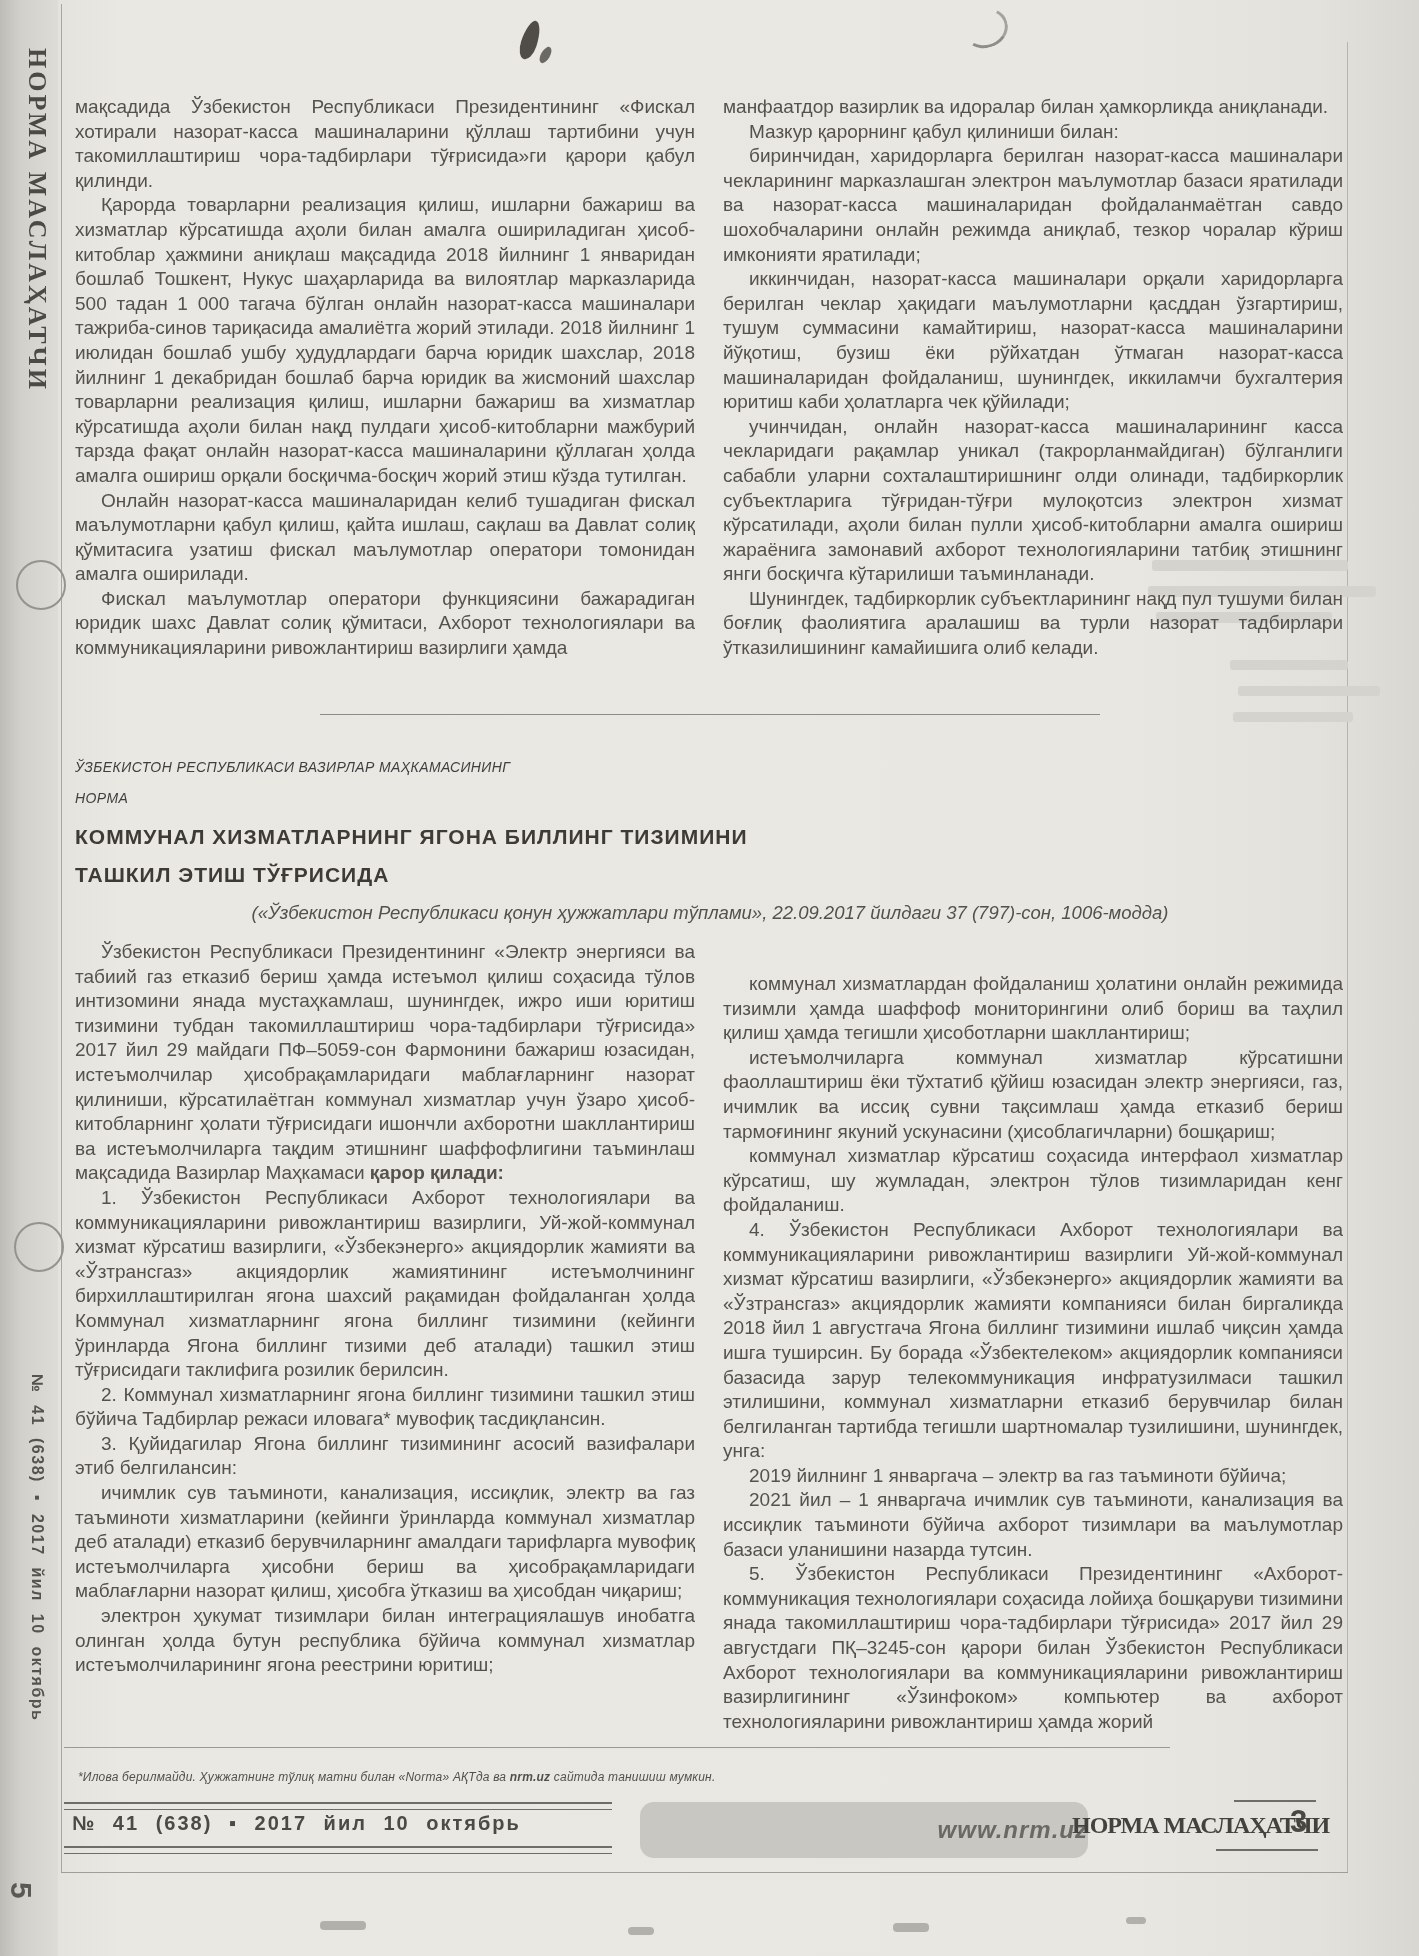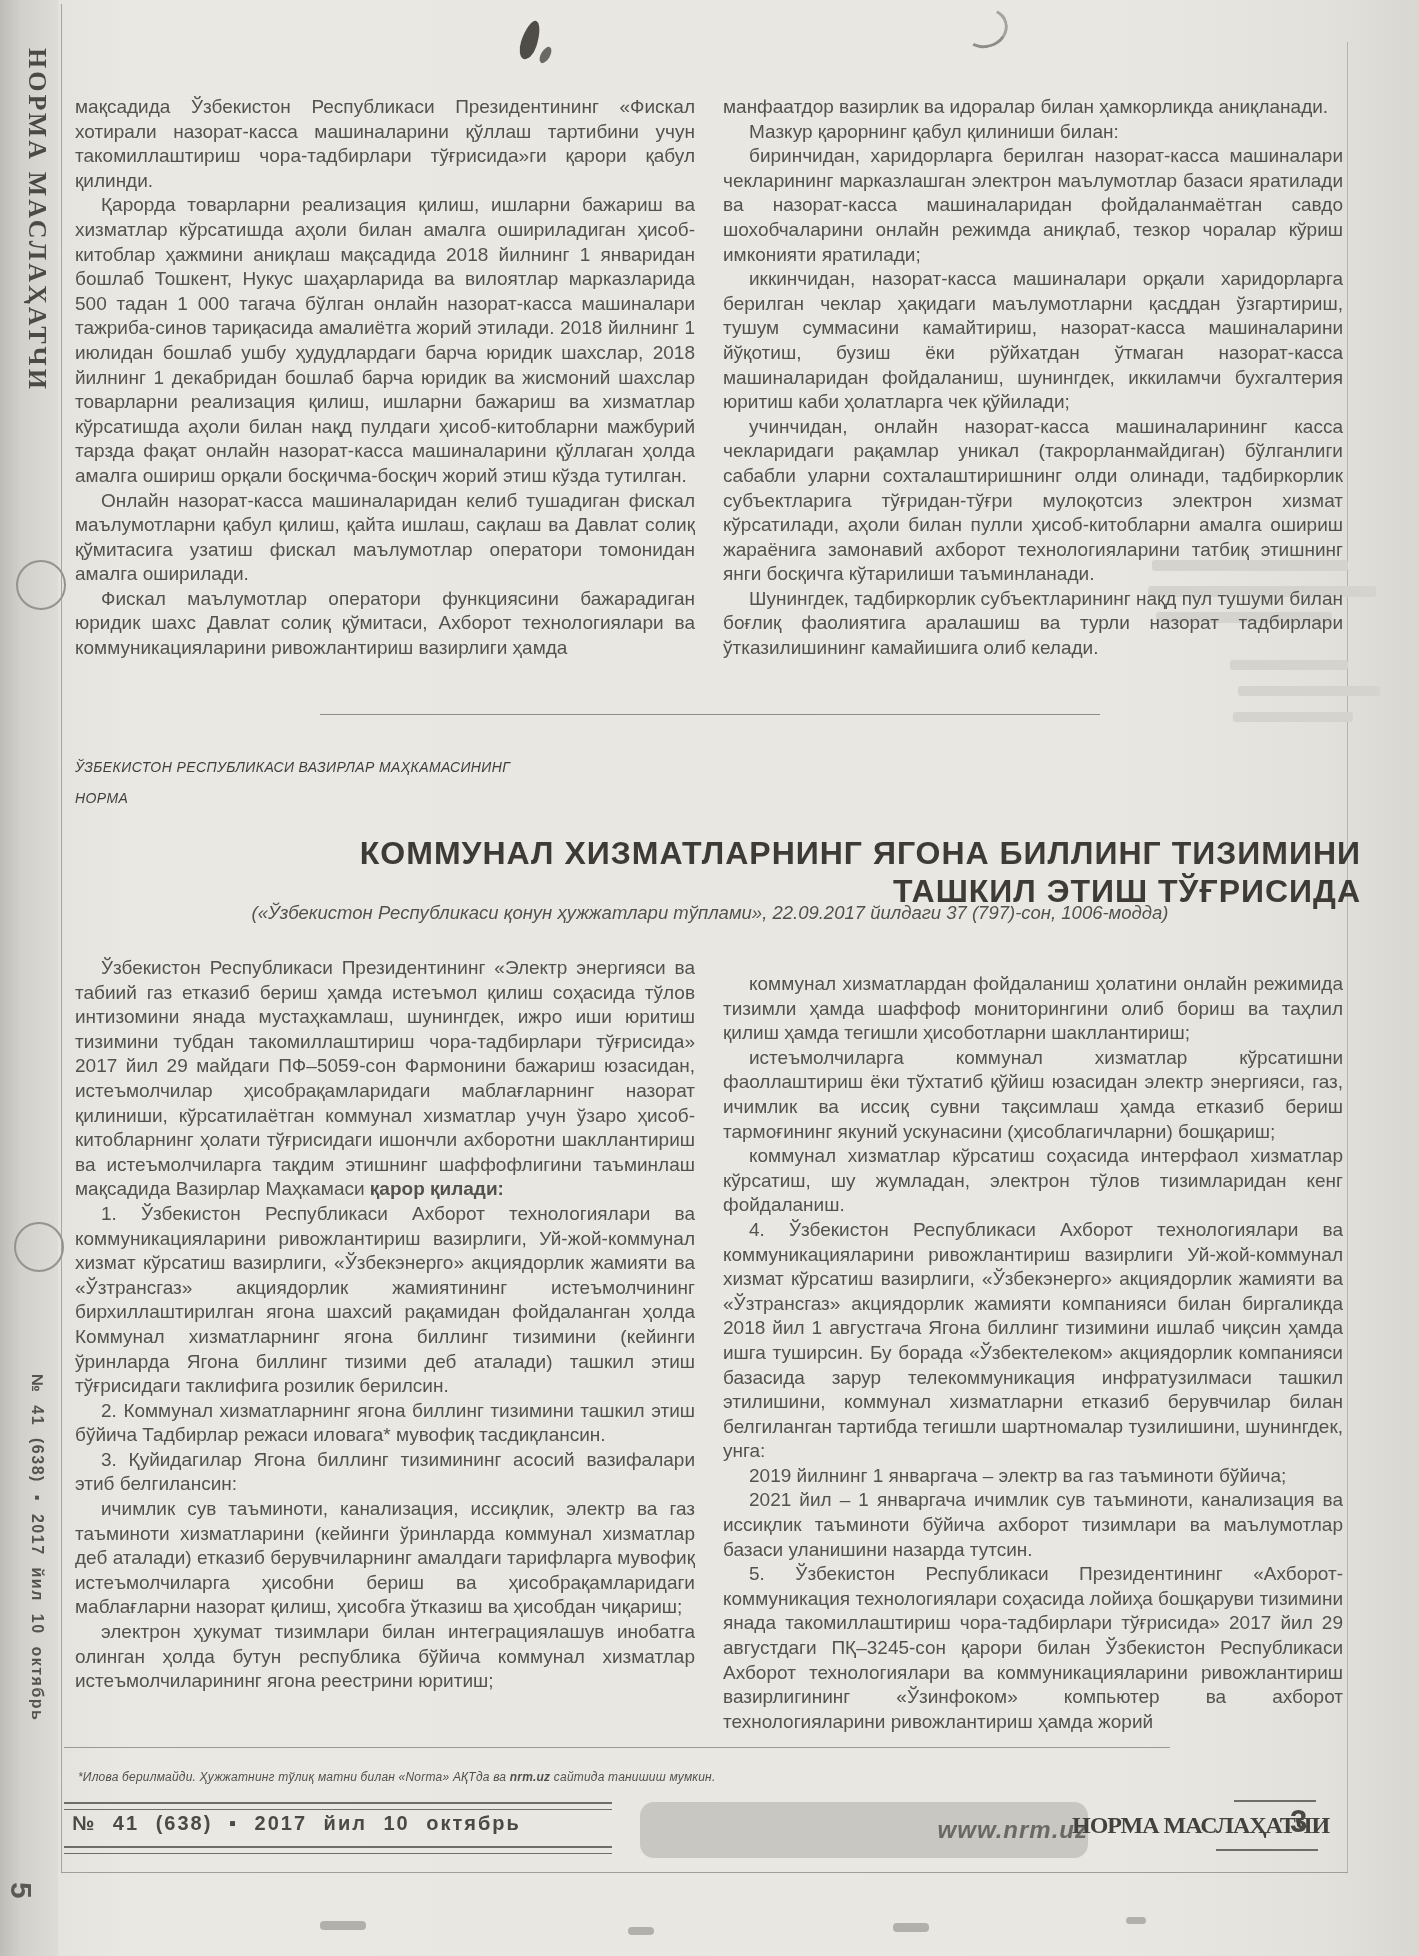--- a/index.html
+++ b/index.html
@@ -29,30 +29,30 @@
   .punch{width:46px;height:46px;border:2px solid #95938e;border-radius:50%;}
   #punch-1{left:16px;top:560px;}
   #punch-2{left:14px;top:1222px;}
 
   
   .col{width:620px;text-align:justify;font-size:19px;line-height:24.6px;color:#55524d;overflow:hidden;}
   .col p{margin:0;}
   .ind{text-indent:26px;}
   #a1-left{left:75px;top:95px;height:578px;}
   #a1-right{left:723px;top:95px;height:578px;}
-  #decree-left{left:75px;top:940px;height:806px;margin-top:16px;}
+  #decree-left{left:75px;top:940px;height:806px;}
   #decree-right{left:723px;top:940px;height:806px;margin-top:32px;}
   b{font-weight:bold;}
 
   #divider{left:320px;top:714px;width:780px;height:1px;background:#8d8b86;}
 
   #authority{left:75px;top:752px;width:1270px;text-align:left;font-style:italic;
     font-size:14px;line-height:31px;color:#404040;letter-spacing:.4px;}
-  #decree-title{left:75px;top:818px;width:1270px;text-align:right;font-size:32px;
-    font-weight:bold;line-height:38px;color:#3e3b37;letter-spacing:1px;margin:16px;}
+  #decree-title{left:75px;top:818px;width:1270px;text-align:left;font-size:21px;
+    font-weight:bold;line-height:38px;color:#3e3b37;letter-spacing:1px;margin:0;}
   #source-line{left:75px;top:902px;width:1270px;text-align:center;font-style:italic;
     font-size:18.5px;color:#54514c;}
 
   
   #fn-rule{left:64px;top:1747px;width:1106px;height:1px;background:#9b9994;}
   #footnote{left:78px;top:1770px;width:1260px;font-style:italic;font-size:12px;
     letter-spacing:.2px;color:#53504b;}
   .dbl{height:5px;border-top:2px solid #6f6d68;border-bottom:1px solid #6f6d68;}
   #f-issue-rule-t{left:64px;top:1802px;width:548px;}
   #f-issue-rule-b{left:64px;top:1846px;width:548px;}

